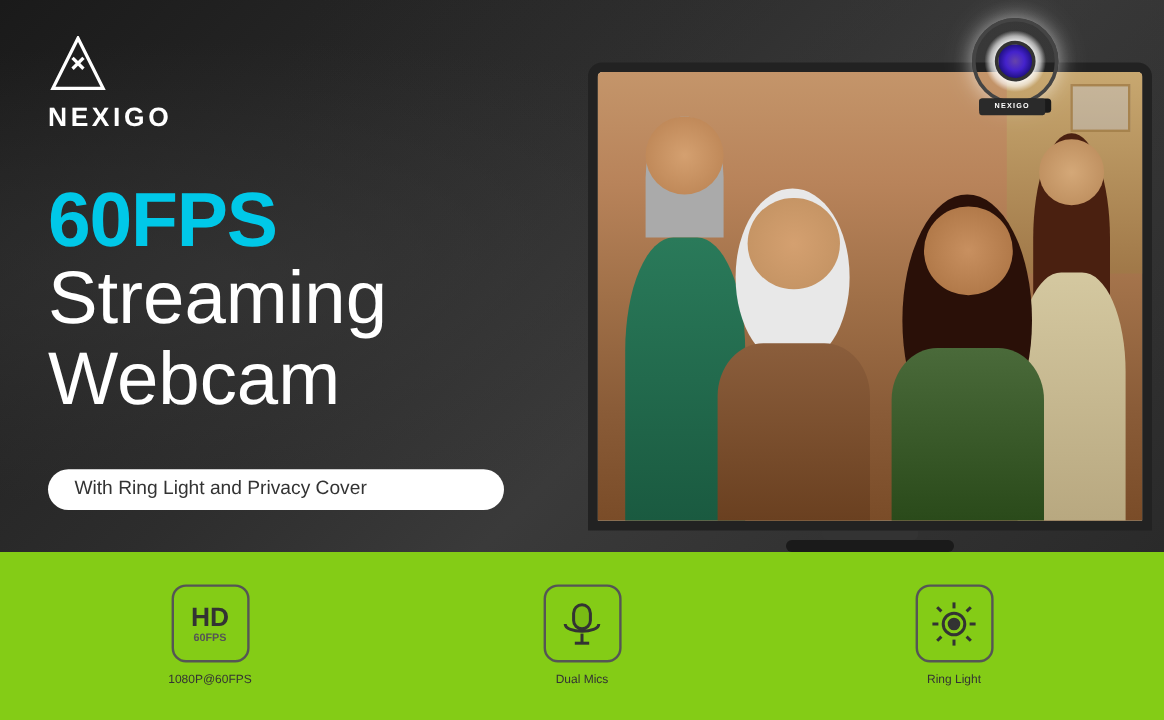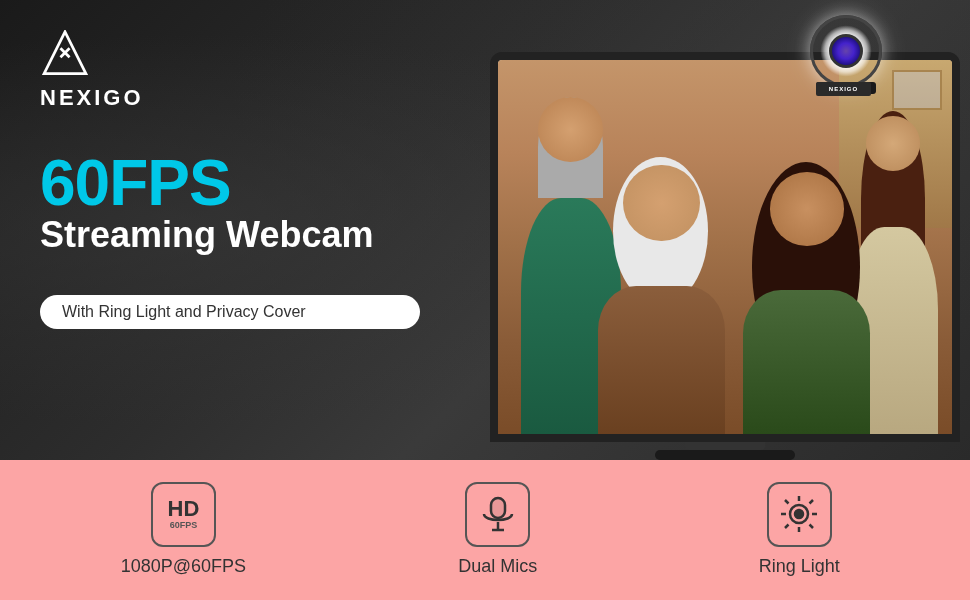--- a/index.html
+++ b/index.html
@@ -76,22 +76,22 @@
 
     .fps-text {
       font-size: 64px;
       font-weight: 900;
       color: #00c8e8;
       line-height: 1;
       letter-spacing: -1px;
     }
 
     .streaming-text {
-      font-size: 36px;
-      font-weight: 700;
+      font-size: 62px;
+      font-weight: 400;
       color: #ffffff;
       line-height: 1.1;
     }
 
     .badge {
       display: inline-block;
       background: #ffffff;
       border-radius: 25px;
       padding: 8px 22px;
       margin-top: 15px;
@@ -282,21 +282,21 @@
       width: 50px;
       height: 40px;
       background: rgba(200, 220, 255, 0.3);
       border: 2px solid rgba(160,120,60,0.8);
     }
 
     
     .bottom-bar {
       width: 100%;
       height: 140px;
-      background: #fca5a5;
+      background: #84cc16;
       display: flex;
       align-items: center;
       justify-content: space-around;
       padding: 25px 20px;
     }
 
     .feature-item {
       display: flex;
       flex-direction: column;
       align-items: center;
@@ -327,21 +327,21 @@
       line-height: 1;
     }
 
     .fps-small-label {
       font-size: 9px;
       color: #555;
       font-weight: bold;
     }
 
     .feature-label {
-      font-size: 18px;
+      font-size: 10px;
       color: #333;
       text-align: center;
       font-weight: 500;
       line-height: 1.3;
     }
 
     
     .icon-svg {
       width: 40px;
       height: 40px;

